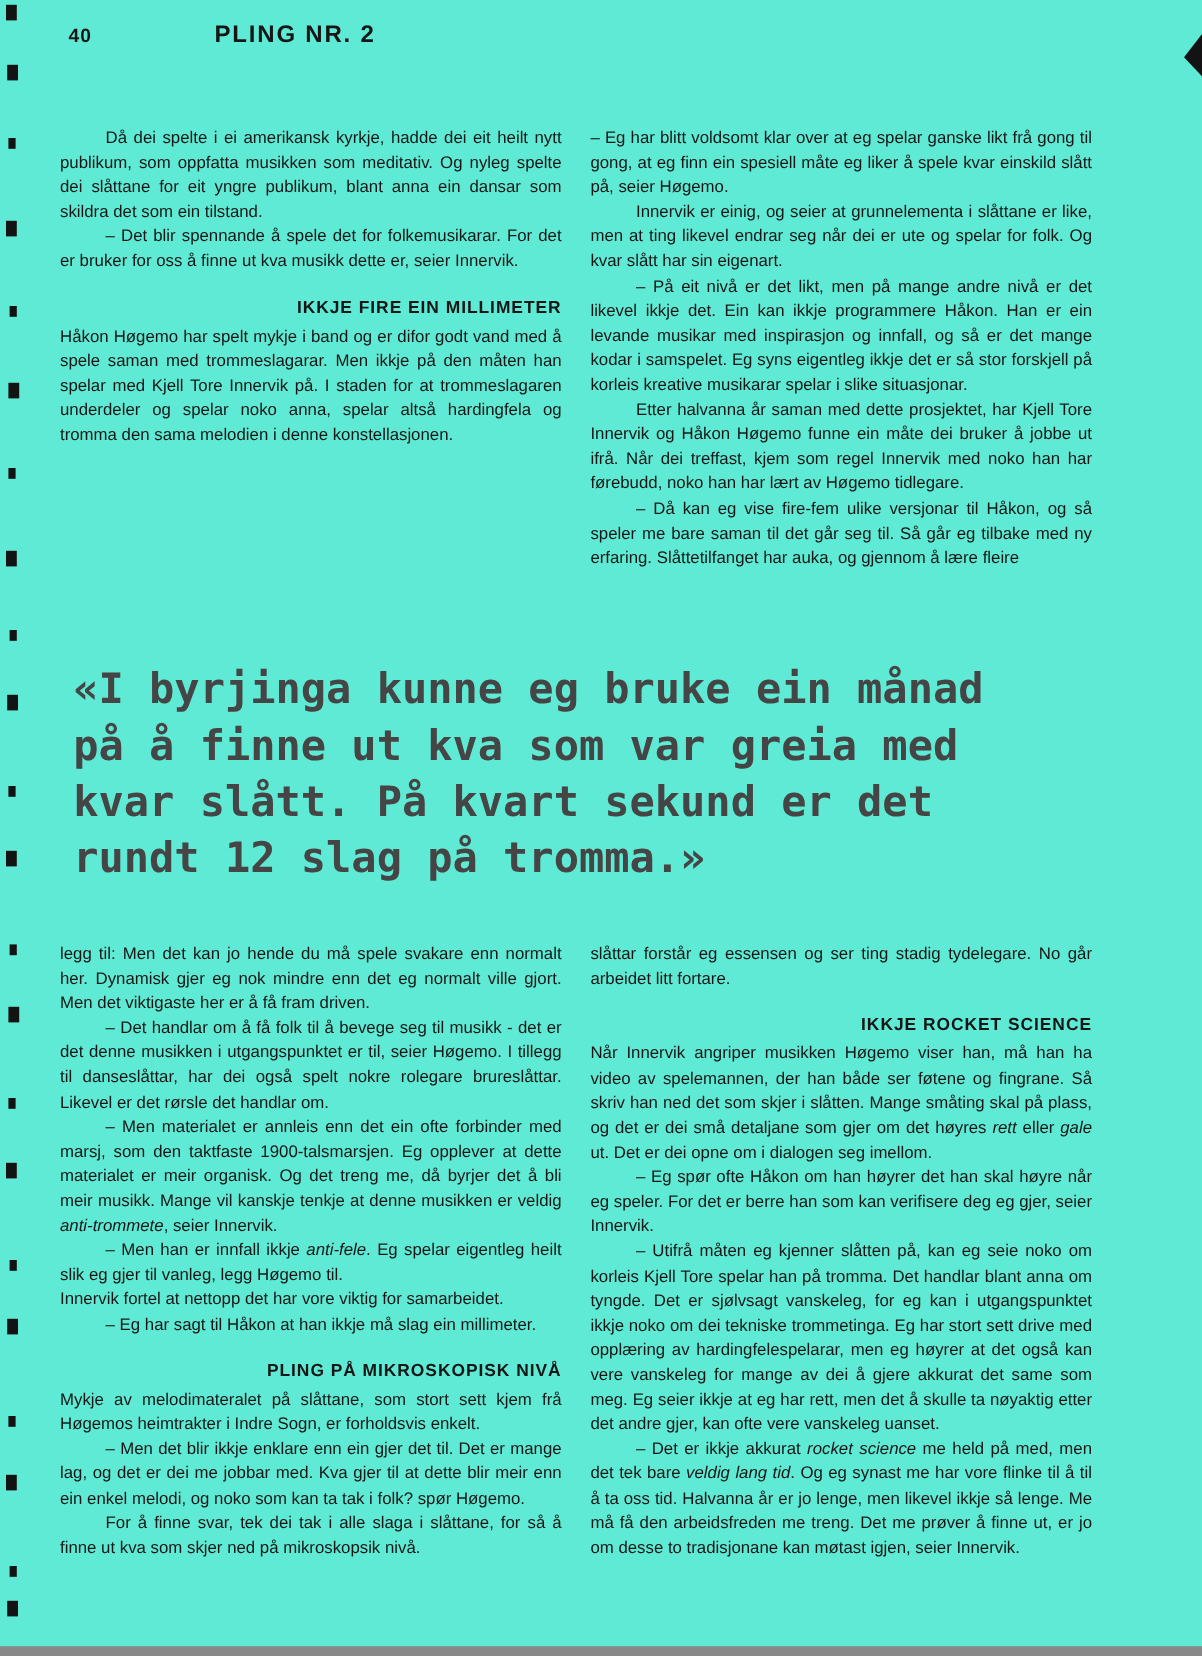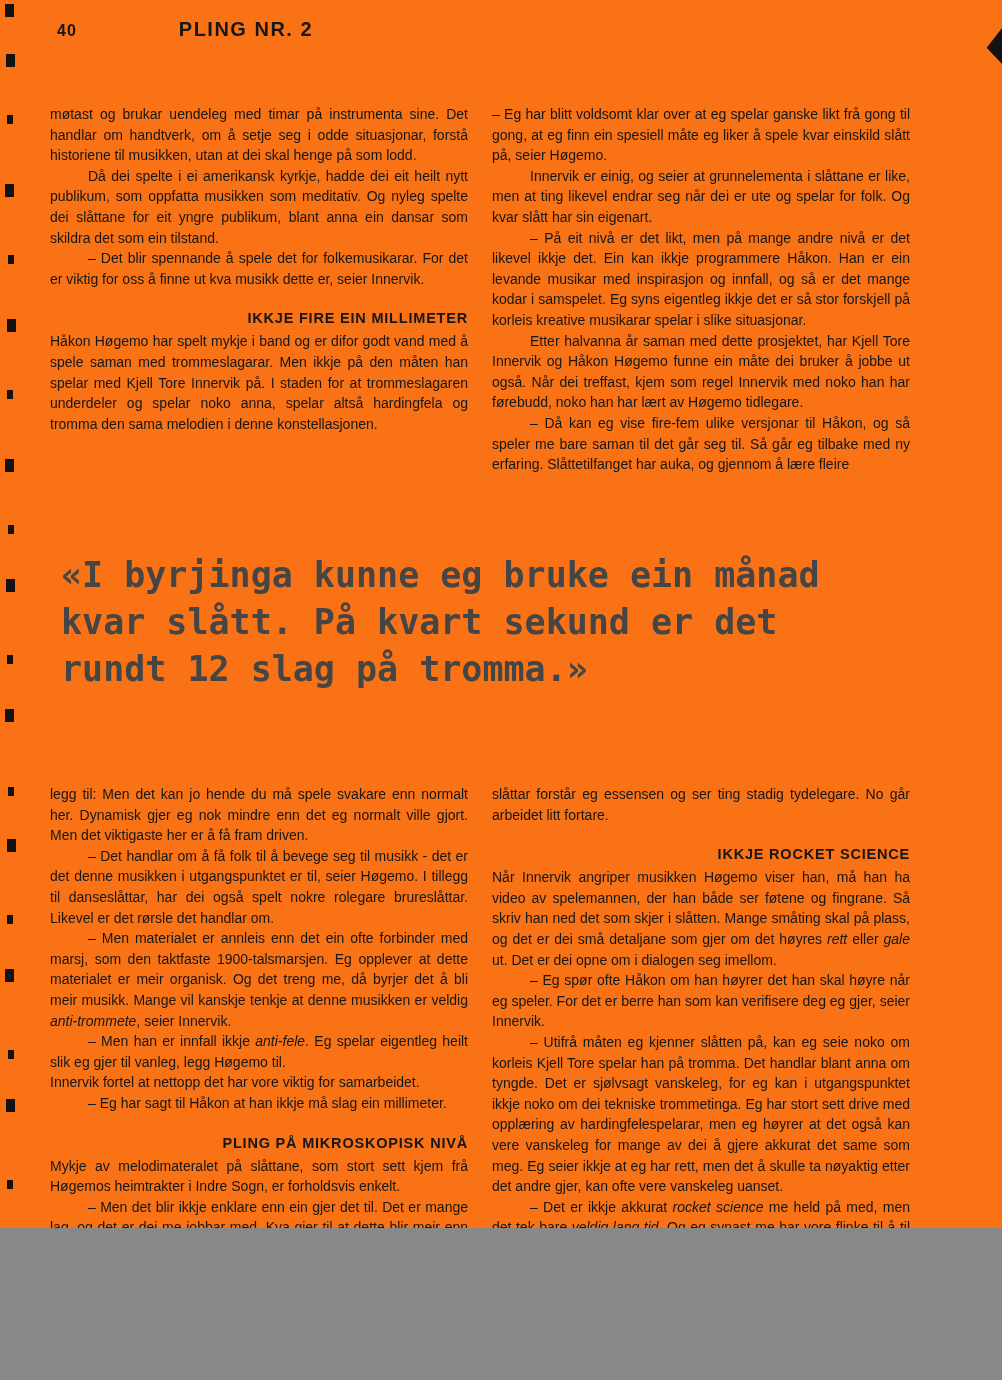--- a/index.html
+++ b/index.html
@@ -1,19 +1,19 @@
 <!DOCTYPE html>
 <html><head>
 <meta charset="utf-8">
 <style>
   html,body { margin:0; padding:0; background:#888; }
   #page {
     position:relative;
-    width:1002px; height:1228px;
-    background:#f97316;
+    width:1002px; height:1372px;
+    background:#5eead4;
     overflow:hidden;
     font-family:"Liberation Sans", sans-serif;
     color:#161616;
   }
   
   #header { position:absolute; top:18px; left:57px; display:flex; align-items:baseline; }
   #page-number { font-size:16px; font-weight:700; letter-spacing:1px; }
   #masthead { font-size:20px; font-weight:700; letter-spacing:1.5px; margin-left:102px; }
 
   
@@ -85,37 +85,37 @@
 
 <div id="page">
 
   <div id="header">
     <span id="page-number">40</span>
     <span id="masthead">PLING NR. 2</span>
   </div>
 
   <div id="cols-top" class="cols">
     <div class="col">
-        <p class="body-p"><span>møtast og brukar uendeleg med timar på instrumenta sine. Det handlar om handtverk, om å setje seg i odde situasjonar, forstå historiene til musikken, utan at dei skal henge på som lodd.</span></p>
         <p class="body-p indent"><span>Då dei spelte i ei amerikansk kyrkje, hadde dei eit heilt nytt publikum, som oppfatta musikken som meditativ. Og nyleg spelte dei slåttane for eit yngre publikum, blant anna ein dansar som skildra det som ein tilstand.</span></p>
-        <p class="body-p indent"><span>– Det blir spennande å spele det for folkemusikarar. For det er viktig for oss å finne ut kva musikk dette er, seier Innervik.</span></p>
+        <p class="body-p indent"><span>– Det blir spennande å spele det for folkemusikarar. For det er bruker for oss å finne ut kva musikk dette er, seier Innervik.</span></p>
         <h3 class="col-heading"><span>IKKJE FIRE EIN MILLIMETER</span></h3>
         <p class="body-p"><span>Håkon Høgemo har spelt mykje i band og er difor godt vand med å spele saman med trommeslagarar. Men ikkje på den måten han spelar med Kjell Tore Innervik på. I staden for at trommeslagaren underdeler og spelar noko anna, spelar altså hardingfela og tromma den sama melodien i denne konstellasjonen.</span></p>
       </div>
     <div class="col">
         <p class="body-p"><span>– Eg har blitt voldsomt klar over at eg spelar ganske likt frå gong til gong, at eg finn ein spesiell måte eg liker å spele kvar einskild slått på, seier Høgemo.</span></p>
         <p class="body-p indent"><span>Innervik er einig, og seier at grunnelementa i slåttane er like, men at ting likevel endrar seg når dei er ute og spelar for folk. Og kvar slått har sin eigenart.</span></p>
         <p class="body-p indent"><span>– På eit nivå er det likt, men på mange andre nivå er det likevel ikkje det. Ein kan ikkje programmere Håkon. Han er ein levande musikar med inspirasjon og innfall, og så er det mange kodar i samspelet. Eg syns eigentleg ikkje det er så stor forskjell på korleis kreative musikarar spelar i slike situasjonar.</span></p>
-        <p class="body-p indent"><span>Etter halvanna år saman med dette prosjektet, har Kjell Tore Innervik og Håkon Høgemo funne ein måte dei bruker å jobbe ut også. Når dei treffast, kjem som regel Innervik med noko han har førebudd, noko han har lært av Høgemo tidlegare.</span></p>
+        <p class="body-p indent"><span>Etter halvanna år saman med dette prosjektet, har Kjell Tore Innervik og Håkon Høgemo funne ein måte dei bruker å jobbe ut ifrå. Når dei treffast, kjem som regel Innervik med noko han har førebudd, noko han har lært av Høgemo tidlegare.</span></p>
         <p class="body-p indent"><span>– Då kan eg vise fire-fem ulike versjonar til Håkon, og så speler me bare saman til det går seg til. Så går eg tilbake med ny erfaring. Slåttetilfanget har auka, og gjennom å lære fleire</span></p>
       </div>
   </div>
 
   <div id="pull-quote">
       <div>«I byrjinga kunne eg bruke ein månad</div>
+      <div>på å finne ut kva som var greia med</div>
       <div>kvar slått. På kvart sekund er det</div>
       <div>rundt 12 slag på tromma.»</div>
     </div>
 
   <div id="cols-bottom" class="cols">
     <div class="col">
         <p class="body-p"><span>legg til: Men det kan jo hende du må spele svakare enn normalt her. Dynamisk gjer eg nok mindre enn det eg normalt ville gjort. Men det viktigaste her er å få fram driven.</span></p>
         <p class="body-p indent"><span>– Det handlar om å få folk til å bevege seg til musikk - det er det denne musikken i utgangspunktet er til, seier Høgemo. I tillegg til danseslåttar, har dei også spelt nokre rolegare brureslåttar. Likevel er det rørsle det handlar om.</span></p>
         <p class="body-p indent"><span>– Men materialet er annleis enn det ein ofte forbinder med marsj, som den taktfaste 1900-talsmarsjen. Eg opplever at dette materialet er meir organisk. Og det treng me, då byrjer det å bli meir musikk. Mange vil kanskje tenkje at denne musikken er veldig </span><em>anti-trommete</em><span>, seier Innervik.</span></p>
         <p class="body-p indent"><span>– Men han er innfall ikkje </span><em>anti-fele</em><span>. Eg spelar eigentleg heilt slik eg gjer til vanleg, legg Høgemo til.</span></p>

